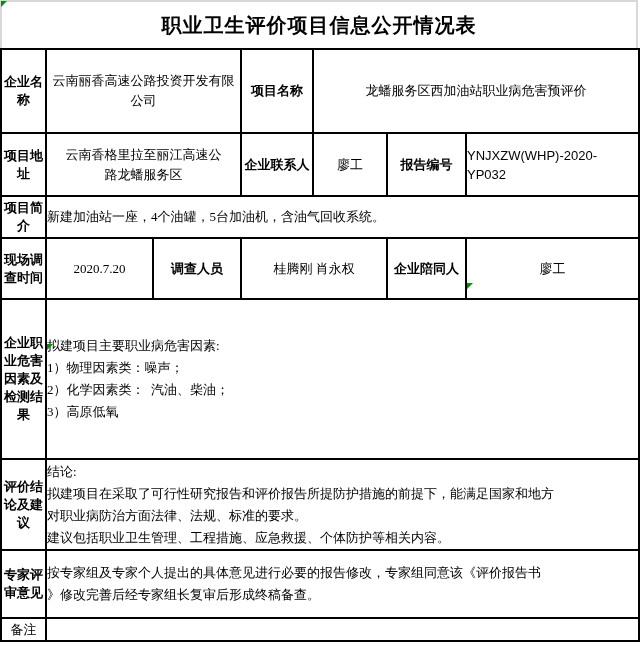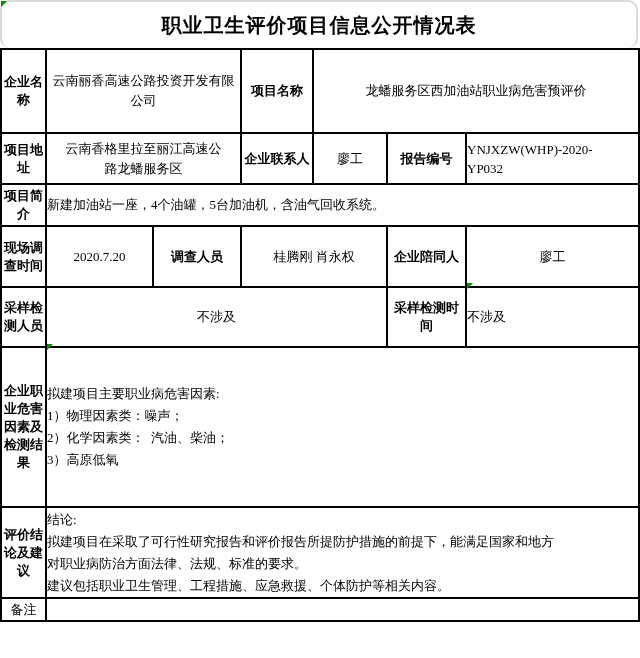--- a/index.html
+++ b/index.html
@@ -3,34 +3,34 @@
 <meta charset="utf-8">
 <style>
   html,body { margin:0; padding:0; background:#ffffff; }
   body { width:640px; height:658px; font-family:"Liberation Serif","DejaVu Serif",serif; color:#000; }
   .page { position:relative; width:640px; height:658px; background:#fff; overflow:hidden; }
 
   .titlebar {
     box-sizing:border-box; width:638px; height:48px;
     border-top:2px solid #d8d8d8; border-left:2px solid #d8d8d8; border-right:2px solid #d8d8d8;
     display:flex; align-items:center; justify-content:center;
-    font-size:20px; font-weight:bold; letter-spacing:1px;border-radius:10px;
+    font-size:20px; font-weight:bold; letter-spacing:1px;
   }
 
   table.sheet { border-collapse:collapse; table-layout:fixed; width:638px; }
   table.sheet td {
     border:2px solid #000; padding:0; overflow:hidden;
     vertical-align:middle; font-size:13px;
   }
   .lbl { font-weight:bold; text-align:center; font-size:14px; line-height:18px; padding:1px 2px; }
   .lbl-plain { font-weight:normal; text-align:center; font-size:14px; line-height:18px;border-radius:10px; }
   .c { text-align:center; white-space:pre-wrap; line-height:20px; padding:0 2px; }
   .l { text-align:left; white-space:pre-wrap; line-height:22px; padding:1px 4px; }
   .l-indent { padding-left:10px; }
-  .mono { font-family:Liberation Serif, serif; font-size:13px; line-height:19px; }
+  .mono { font-family:Liberation Sans, sans-serif; font-size:13px; line-height:19px; }
 
   .tri {
     position:absolute; width:0; height:0;
     border-top:6px solid #009000; border-right:6px solid transparent;
   }
 </style>
 </head>
 <body>
 
 <div class="page">
@@ -50,21 +50,21 @@
 
     <tbody>
         <tr style="height:84px">
       <td class="lbl">企业名称</td>
       <td class="c" colspan="2">云南丽香高速公路投资开发有限
 公司</td>
       <td class="lbl">项目名称</td>
       <td class="c" colspan="3">龙蟠服务区西加油站职业病危害预评价</td>
     </tr>
 
-    <tr style="height:51px">
+    <tr style="height:63px">
       <td class="lbl">项目地址</td>
       <td class="c" colspan="2">云南香格里拉至丽江高速公
 路龙蟠服务区</td>
       <td class="lbl">企业联系人</td>
       <td class="c">廖工</td>
       <td class="lbl">报告编号</td>
       <td class="l mono">YNJXZW(WHP)-2020-
 YP032</td>
     </tr>
 
@@ -75,43 +75,42 @@
 
     <tr style="height:61px">
       <td class="lbl">现场调查时间</td>
       <td class="c">2020.7.20</td>
       <td class="lbl">调查人员</td>
       <td class="c" colspan="2">桂腾刚 肖永权</td>
       <td class="lbl">企业陪同人</td>
       <td class="c">廖工</td>
     </tr>
 
-    <tr style="height:60px">
-      <td class="lbl">采样检测人员</td>
-      <td class="c" colspan="4">不涉及</td>
-      <td class="lbl">采样检测时间</td>
-      <td class="l l-indent">不涉及</td>
-    </tr>
 
     <tr style="height:160px">
       <td class="lbl">企业职业危害因素及检测结果</td>
       <td class="l" colspan="6">拟建项目主要职业病危害因素:
 1）物理因素类：噪声；
 2）化学因素类：  汽油、柴油；
 3）高原低氧</td>
     </tr>
 
     <tr style="height:91px">
       <td class="lbl">评价结论及建议</td>
       <td class="l" colspan="6">结论:
 拟建项目在采取了可行性研究报告和评价报告所提防护措施的前提下，能满足国家和地方
 对职业病防治方面法律、法规、标准的要求。
 建议包括职业卫生管理、工程措施、应急救援、个体防护等相关内容。</td>
     </tr>
 
+    <tr style="height:68px">
+      <td class="lbl">专家评审意见</td>
+      <td class="l" colspan="6">按专家组及专家个人提出的具体意见进行必要的报告修改，专家组同意该《评价报告书
+》修改完善后经专家组长复审后形成终稿备查。</td>
+    </tr>
 
     <tr style="height:23px">
       <td class="lbl-plain">备注</td>
       <td class="l" colspan="6"></td>
     </tr>
   </tbody>
     </table>
 
   <div class="tri" style="left:1px;top:1px"></div>
   <div class="tri" style="left:467px;top:283px"></div>

